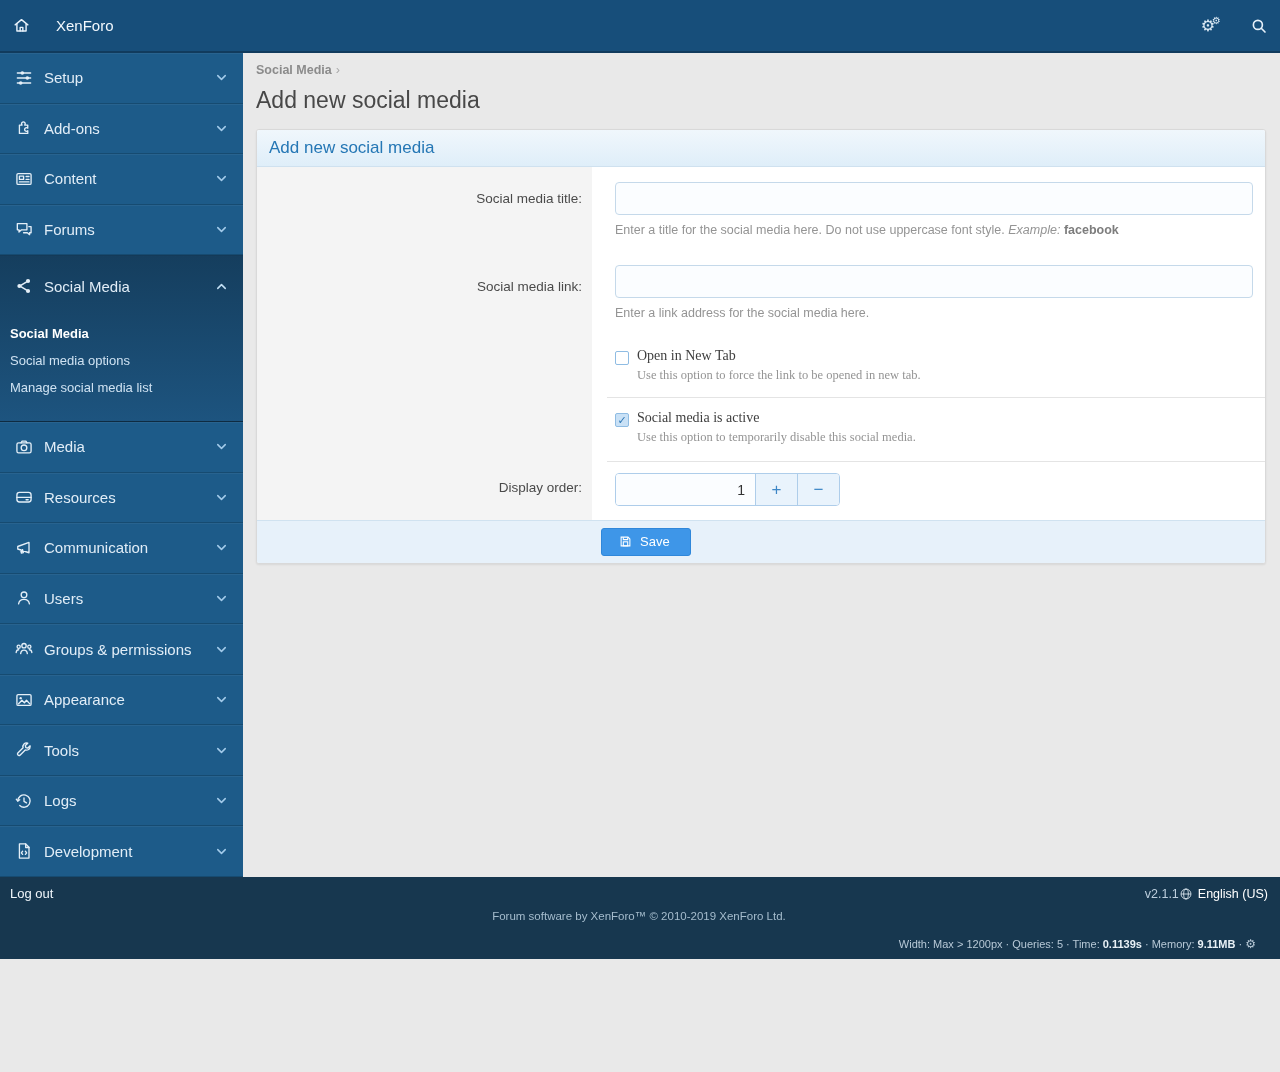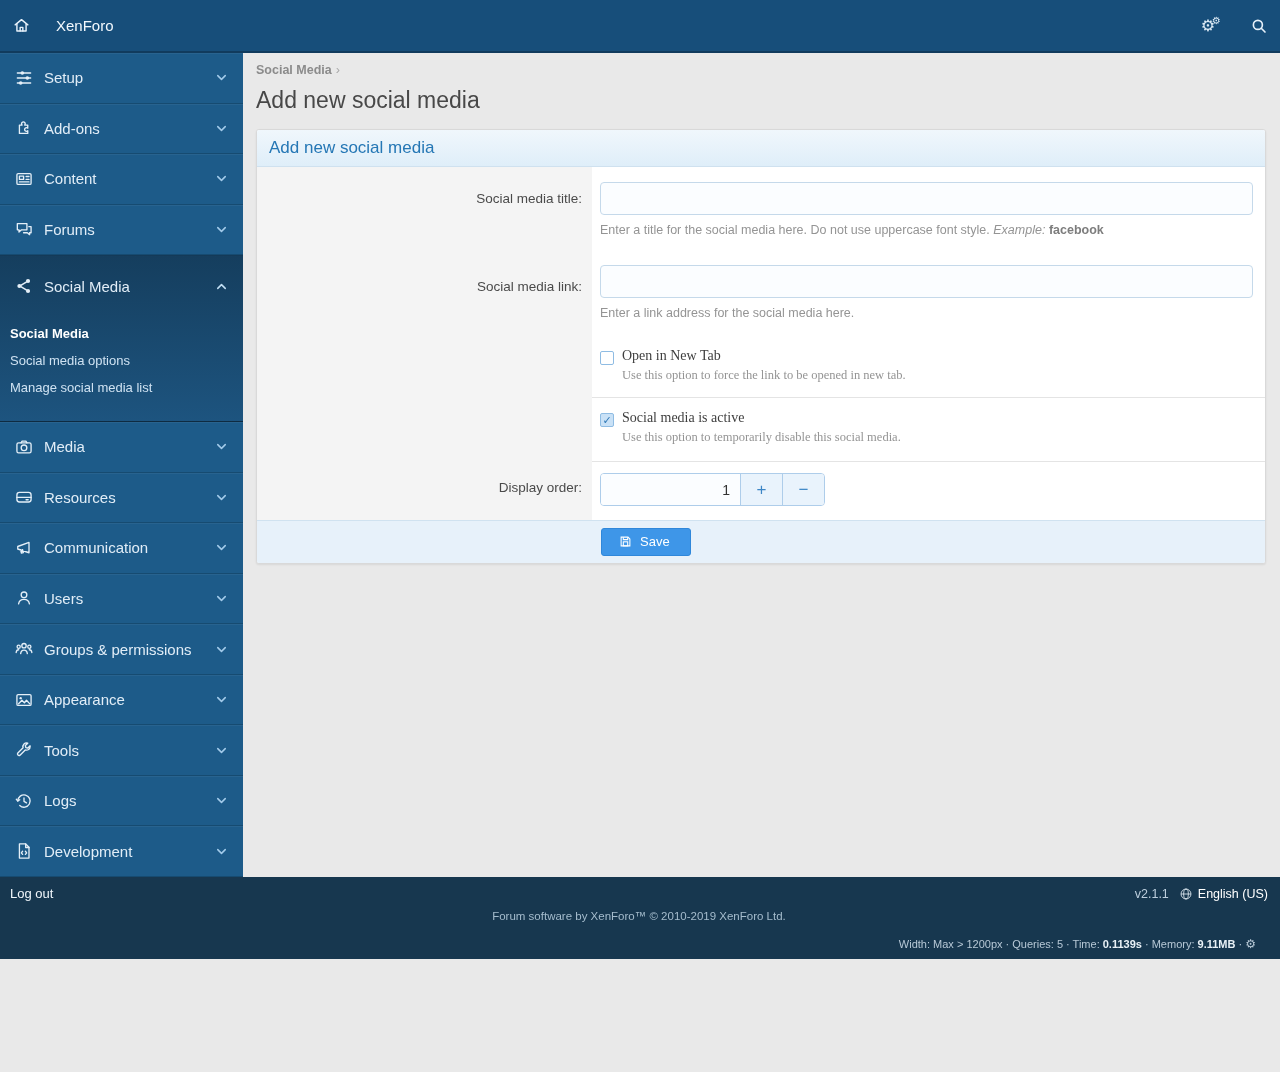--- a/index.html
+++ b/index.html
@@ -44,21 +44,21 @@
   .page-title { font-size:23px; font-weight:400; color:#484848; margin:10px 0 15px; }
 
   .form-block { background:#ffffff; border:1px solid #d9d9d9; border-radius:3px; overflow:hidden;
                 box-shadow:0 1px 2px rgba(0,0,0,.08); }
   .form-header { background:linear-gradient(180deg,#f0f7fc 0%,#dfeef9 100%);
                  border-bottom:1px solid #cfe1ef; padding:8px 12px; font-size:17px; color:#2577b5; }
   .form-row { display:flex; }
   .row-label { width:335px; flex-shrink:0; background:#f4f4f4; text-align:right;
                padding:24px 10px 0 0; font-size:13.5px; color:#4a4a4a; }
   .row-label.cb-spacer { padding-top:0; }
-  .row-main { flex:1; padding:15px 12px 18px 8px; }
+  .row-main { flex:1; padding:15px 12px 18px 8px;margin-left:15px; }
   .row-main.bordered { border-top:1px solid #e4e4e4; }
   .text-input { width:100%; height:33px; border:1px solid #c5d9ea; border-radius:4px;
                 background:#fbfdff; font-size:14px; padding:0 9px; color:#333; outline:none;
                 font-family:"Liberation Sans",sans-serif; }
   .hint { margin-top:8px; font-size:12.5px; color:#949494; }
   .hint .ex-label { font-style:italic; }
   .hint .ex-value { font-weight:bold; color:#7d7d7d; }
 
   .cb-row { display:flex; align-items:flex-start; }
   .cb { width:14px; height:14px; border:1px solid #8fbce3; border-radius:2px; background:#fff;
@@ -80,21 +80,21 @@
   .save-btn { background:#3e96e8; border:1px solid #2f87da; color:#fff; font-size:13px;
               border-radius:3px; padding:5px 20px 6px 16px; cursor:pointer; display:inline-flex;
               font-family:"Liberation Sans",sans-serif; }
   .save-btn svg { stroke:#fff; fill:none; stroke-width:1.7; margin-right:7px; }
 
   
   .footer { height:82px; background:#17374f; padding:9px 12px 0 10px; position:relative; }
   .footer-row1 { display:flex; align-items:center; }
   .logout { color:#f0f6fb; font-size:13px; cursor:pointer; }
   .footer-right { margin-left:auto; display:flex; align-items:center; }
-  .version { color:#bccedd; font-size:12.5px; margin-right:10px; }
+  .version { color:#bccedd; font-size:12.5px; }
   .lang { color:#ffffff; font-size:12.5px; display:flex; align-items:center; cursor:pointer; }
   .lang svg { stroke:#e8f1f9; fill:none; stroke-width:1.4; margin-right:5px; }
   .copyright { text-align:center; color:#a5bccd; font-size:11.5px; margin-top:9px; cursor:pointer; }
   .debug { position:absolute; right:24px; bottom:8px; color:#b7c8d6; font-size:11px; }
   .debug b { color:#e9f1f7; }
   .debug .gear { font-size:12px; cursor:pointer; }
 </style>
 </head>
 <body>
 

